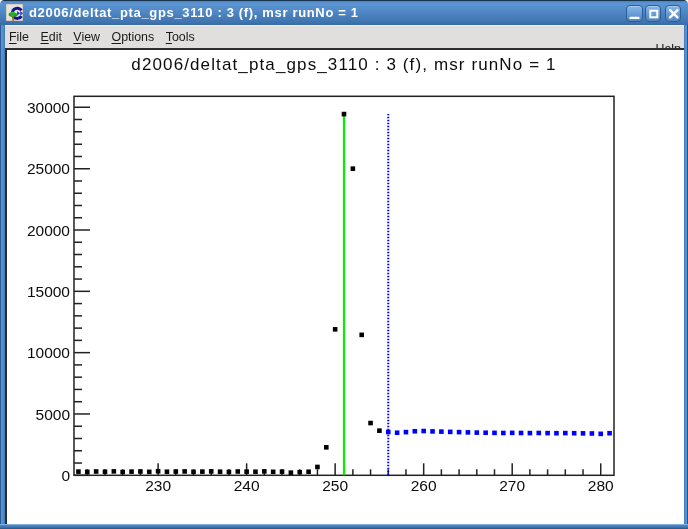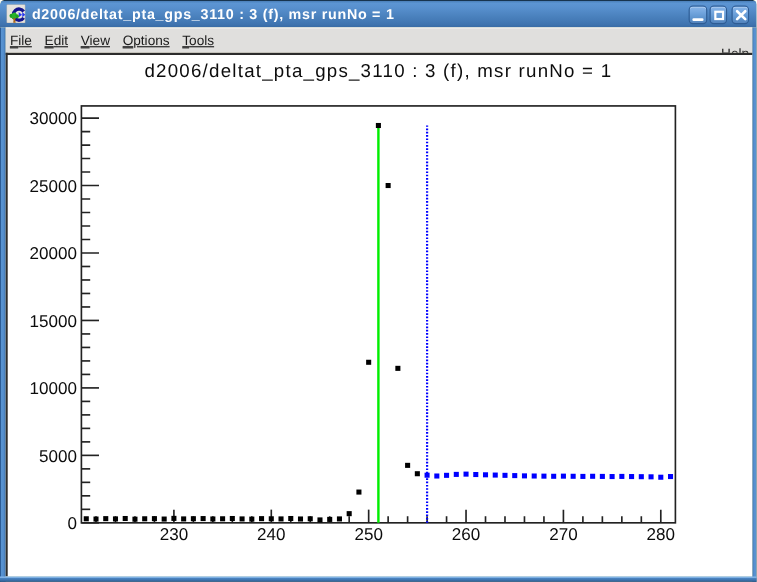--- a/index.html
+++ b/index.html
@@ -45,21 +45,21 @@
   .btn-maximize { left:644.6px; }
   .btn-close    { left:664.6px; }
   .win-btn svg { position:absolute; left:0; top:0; }
   
   .menubar {
     position:absolute; left:5px; top:25px; width:679px; height:23px;
     background:#e0dfdd; border-top:1px solid #f2f1ee;
     font-size:12.4px; color:#1a1a1a;
   }
   .menu-items { position:absolute; left:4px; top:0; height:22px; line-height:23px; white-space:nowrap; }
-  .menu-item { display:inline-block; margin-right:11.5px;text-decoration:underline; }
+  .menu-item { display:inline-block; margin-right:11.5px; }
   .menu-item u, .menu-help u { text-decoration:underline; text-underline-offset:1.5px; }
   .menu-help { position:absolute; right:3px; top:12px; height:36px; line-height:23px; }
   
   .canvas-area {
     position:absolute; left:5px; top:48px; width:679px; height:476px;
     background:#ffffff;
     border-top:2px solid #2c2c2c; border-left:2px solid #2c2c2c;
   }
   .plot-title {
     position:absolute; left:4px; right:4px; top:54.5px; text-align:center;

